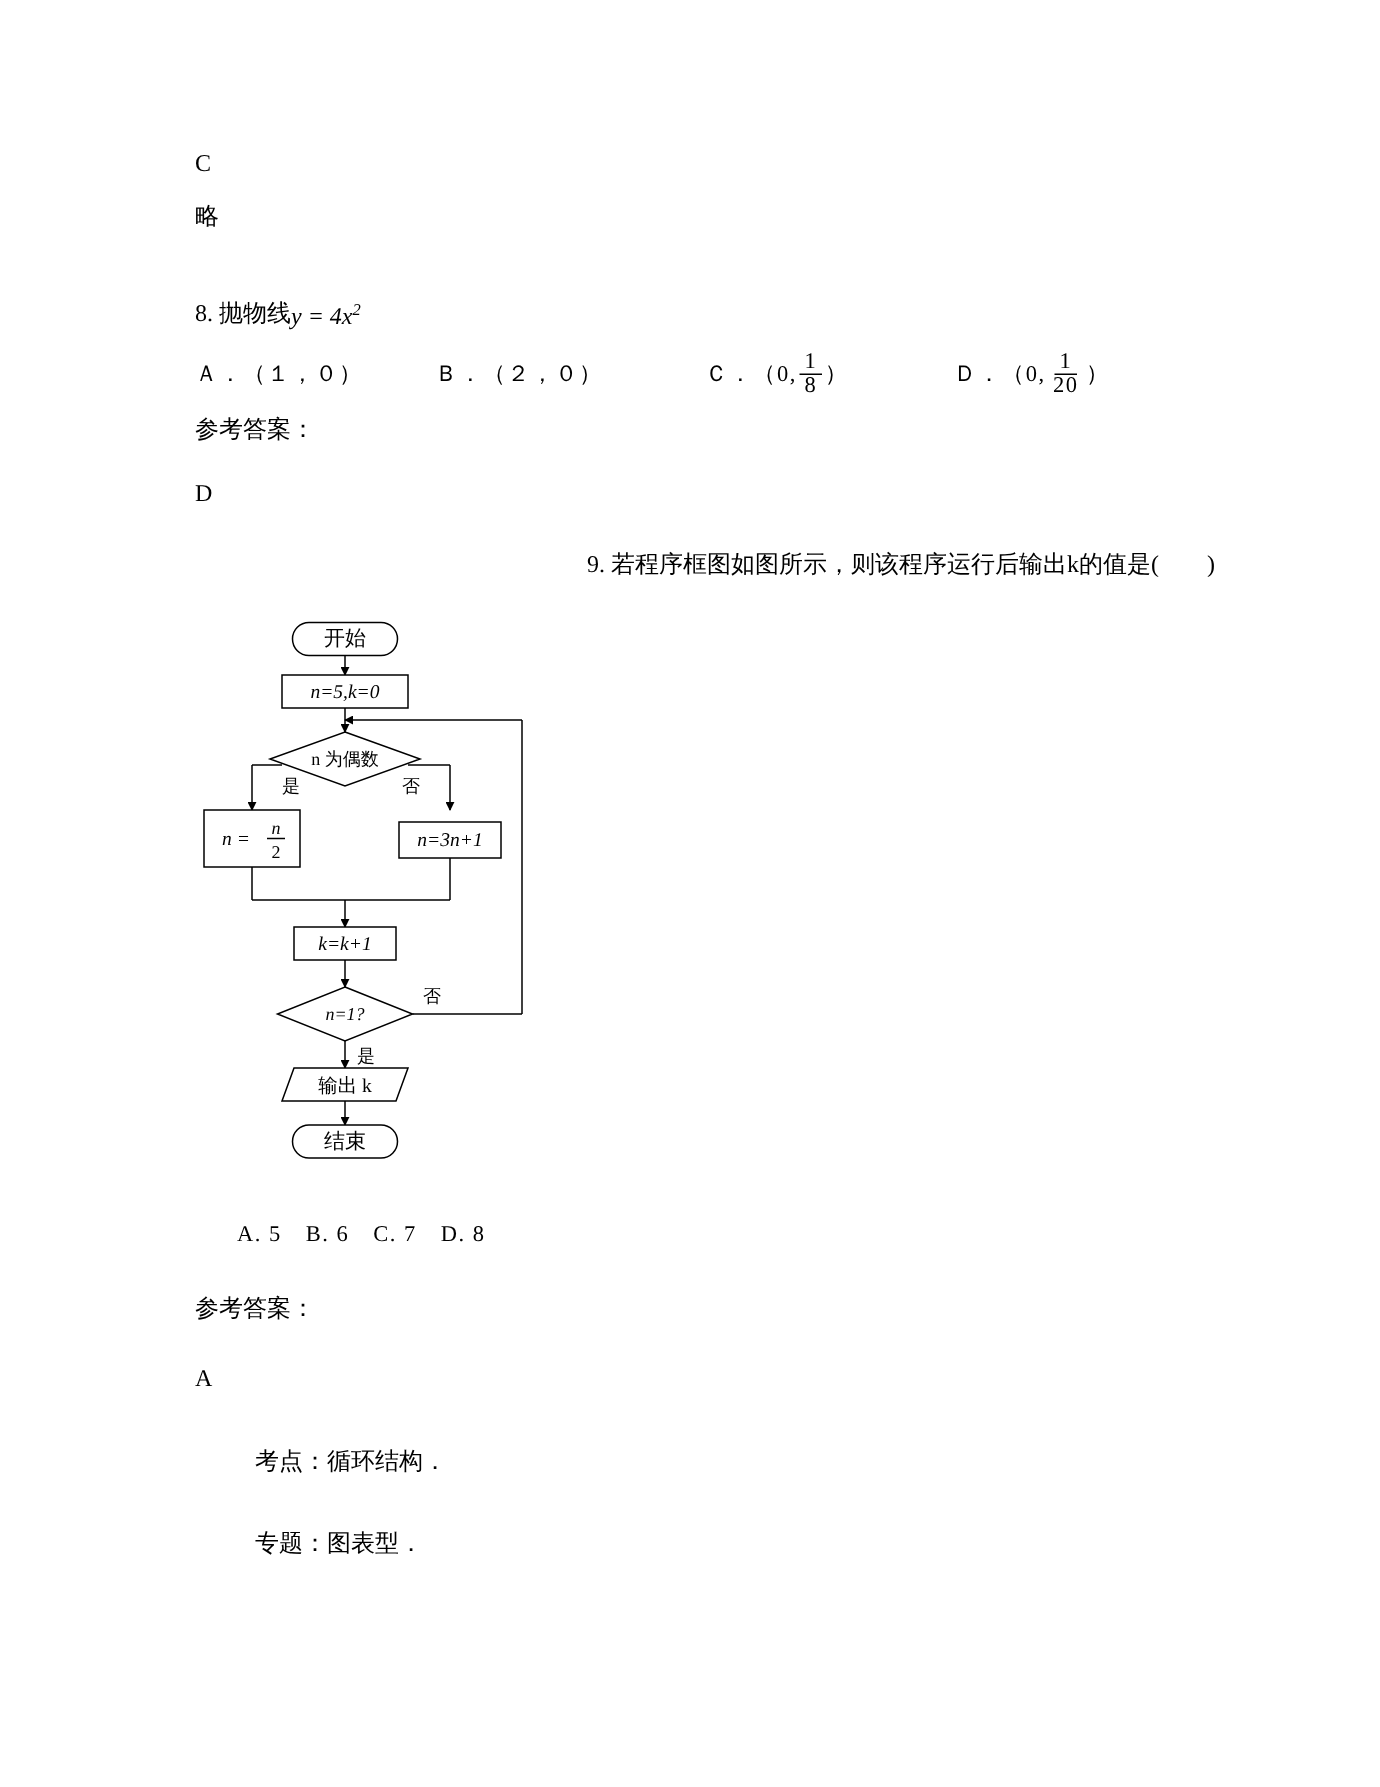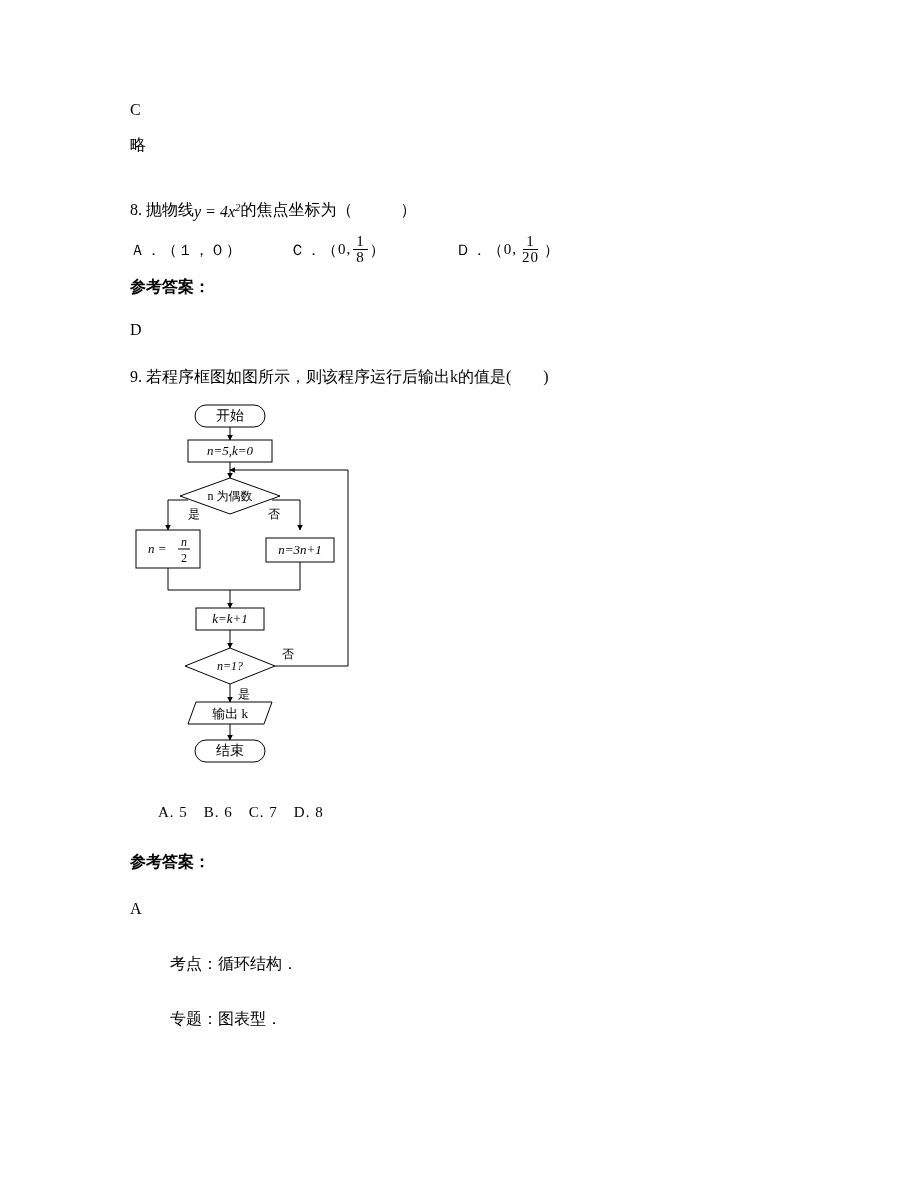--- a/index.html
+++ b/index.html
@@ -7,21 +7,21 @@
     font-size: 16px;
     line-height: 1.8;
     margin: 0;
     padding: 90px 110px 40px 130px;
     color: #000;
     background: #fff;
     width: 920px;
     box-sizing: border-box;
   }
   .line { margin: 6px 0; }
-  .bold { font-weight: bold; }
+  .bold { font-weight: normal; }
   .q8-row {
     display: flex;
     align-items: flex-end;
     margin-top: 36px;
   }
   .q8-eq {
     position: relative;
     display: inline-block;
     font-style: italic;
     font-family: "Times New Roman", serif;
@@ -43,23 +43,23 @@
     flex-direction: column;
     align-items: center;
     vertical-align: middle;
     font-family: "Times New Roman", serif;
     font-size: 15px;
     line-height: 1.05;
     margin: 0 2px;
   }
   .frac .num { border-bottom: 1px solid #000; padding: 0 3px; }
   .frac .den { padding: 0 3px; }
-  .q9 { margin-top: 18px; }
+  .q9 { margin-top: 18px; text-align: right; }
   .flowchart {
-    margin: 8px 0 10px 0;
+    margin: 18px 0 10px 0;
   }
   .q9-options {
     font-family: "SimSun", serif;
     font-size: 15px;
     letter-spacing: 1px;
     margin-left: 28px;
   }
   .ref { margin-top: 22px; }
   .ans-a { margin-top: 18px; font-family: "SimSun", serif; }
   .topic { margin-top: 26px; margin-left: 40px; }
@@ -70,25 +70,25 @@
 <body>
 
 <div class="line">C</div>
 <div class="line">略</div>
 
 <div class="line q8-row">
   <span>8. 抛物线</span>
   <span class="q8-eq">
     <span class="mathit">y</span><span> = </span><span>4</span><span class="mathit">x</span><span class="sup">2</span>
   </span>
-  <span> 的焦点坐标为（　　　）</span>
 </div>
 
 <div class="options-row">
   <span class="opt-a">Ａ．（１，０）</span>
+  <span class="opt-b">Ｂ．（２，０）</span>
   <span class="opt-cd">
     <span>Ｃ．（</span>
     <span style="position:relative; top:-1px;">
       <span>0,</span><span class="frac">
           <span class="num">1</span>
           <span class="den">8</span>
         </span>
     </span>
     <span>）</span>
   </span>

